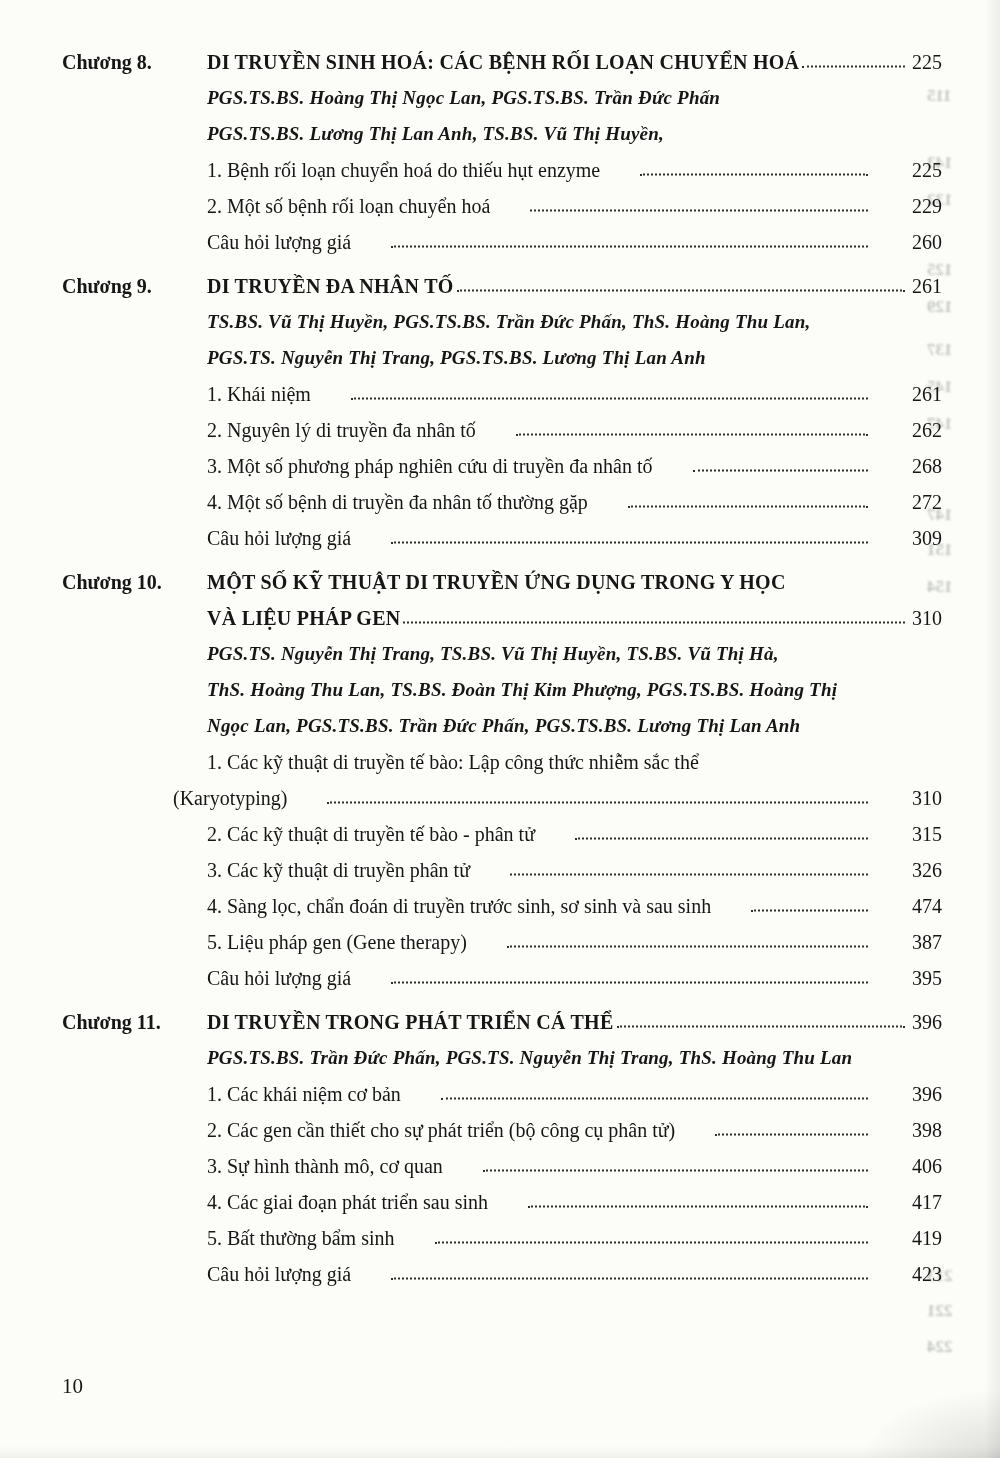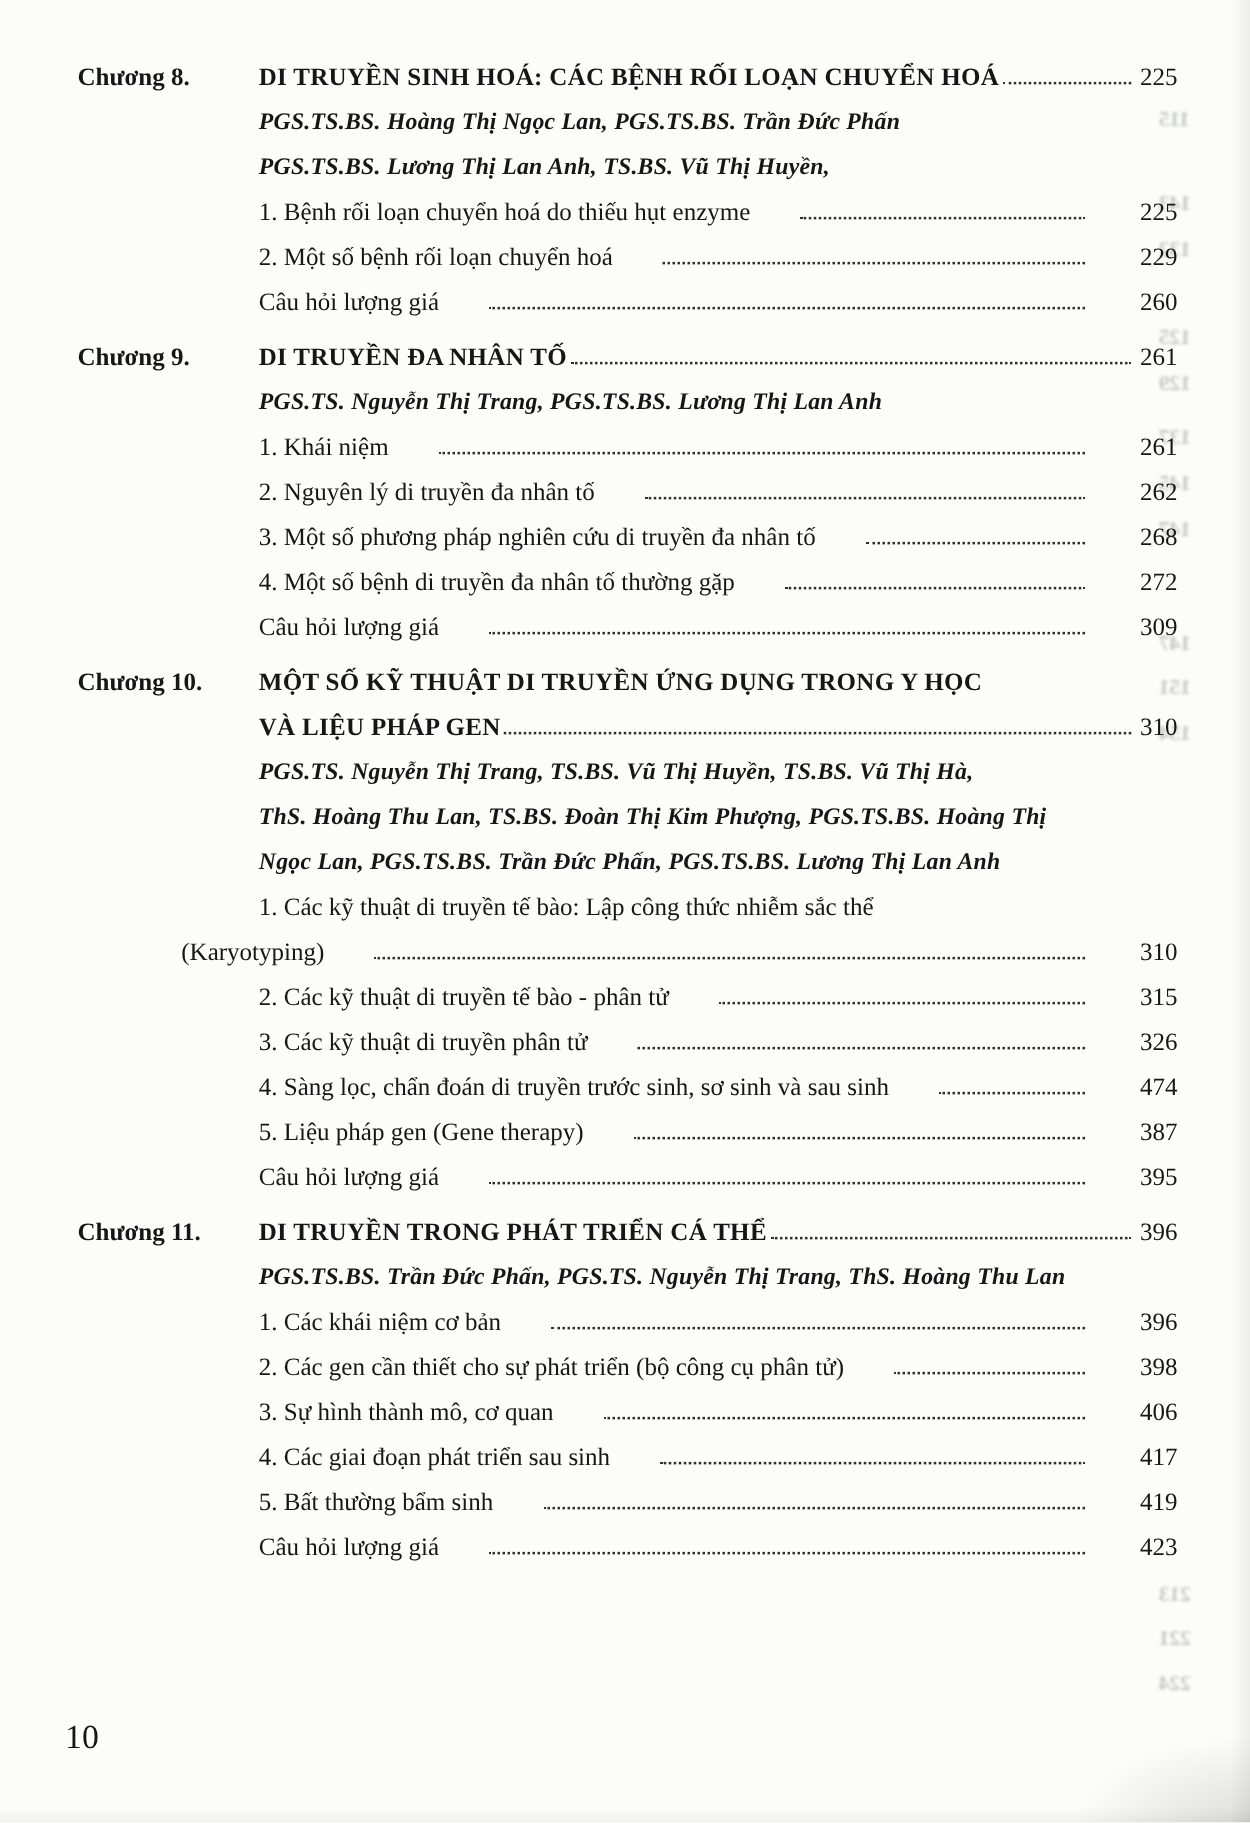--- a/index.html
+++ b/index.html
@@ -28,23 +28,23 @@
     margin: 0 3px;
     align-self: center; height: 13px;
     border-bottom: 2.6px dotted #2e2e2e;
     transform: translateY(-1.5px);
   }
 
   .authors { margin-left: 145px; }
   .authors span { font-weight: bold; font-style: italic; font-size: 19px; letter-spacing: .2px; }
 
   .item { margin-left: 145px; gap: 37px; }
-  .item.cont { margin-left: 83px; }
-
-  .footer-page { position: absolute; left: 52px; top: 1374px; font-size: 27px; }
+  .item.cont { margin-left: 111px; }
+
+  .footer-page { position: absolute; left: 62px; top: 1374px; font-size: 21px; }
 
   
   .bt { position: absolute; top: 0; right: 48px; width: 70px; height: 100%; pointer-events: none; }
   .bt span {
     position: absolute; right: 0;
     transform: scaleX(-1);
     color: #8a9288; opacity: .5;
     filter: blur(1.2px);
     font-size: 17px; font-weight: bold;
   }
@@ -114,20 +114,23 @@
   </section>
 
   <section class="chapter">
     <div class="row head">
       <span class="label">Chương 9.</span>
       <span class="title">DI TRUYỀN ĐA NHÂN TỐ</span>
       <span class="leader"></span>
       <span class="pg">261</span>
     </div>
     <div class="row authors">
+      <span>TS.BS. Vũ Thị Huyền, PGS.TS.BS. Trần Đức Phấn, ThS. Hoàng Thu Lan,</span>
+    </div>
+    <div class="row authors">
       <span>PGS.TS. Nguyễn Thị Trang, PGS.TS.BS. Lương Thị Lan Anh</span>
     </div>
     <div class="row item">
       <span class="itext">1. Khái niệm</span>
       <span class="leader"></span>
       <span class="pg">261</span>
     </div>
     <div class="row item">
       <span class="itext">2. Nguyên lý di truyền đa nhân tố</span>
       <span class="leader"></span>

